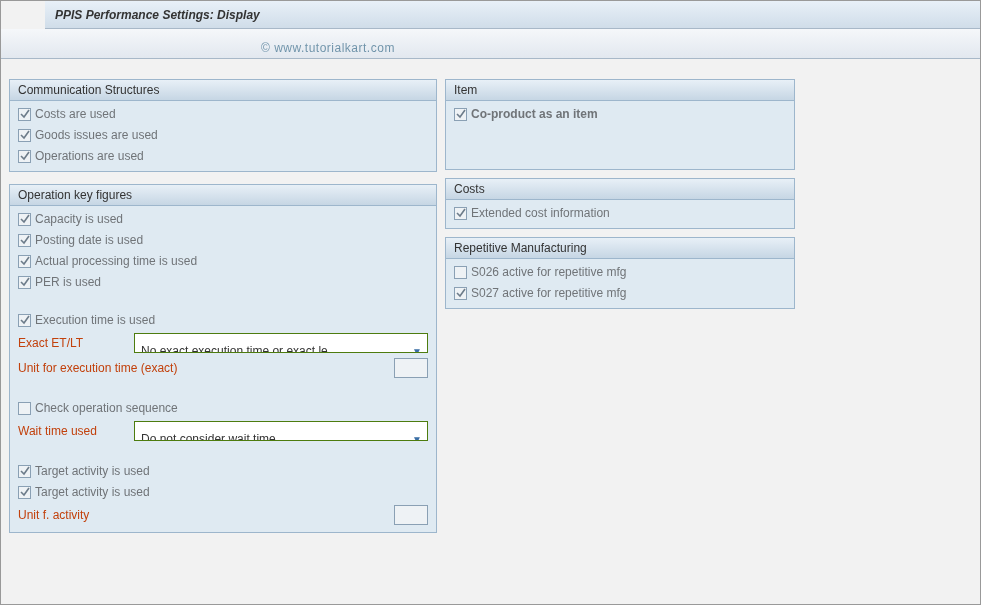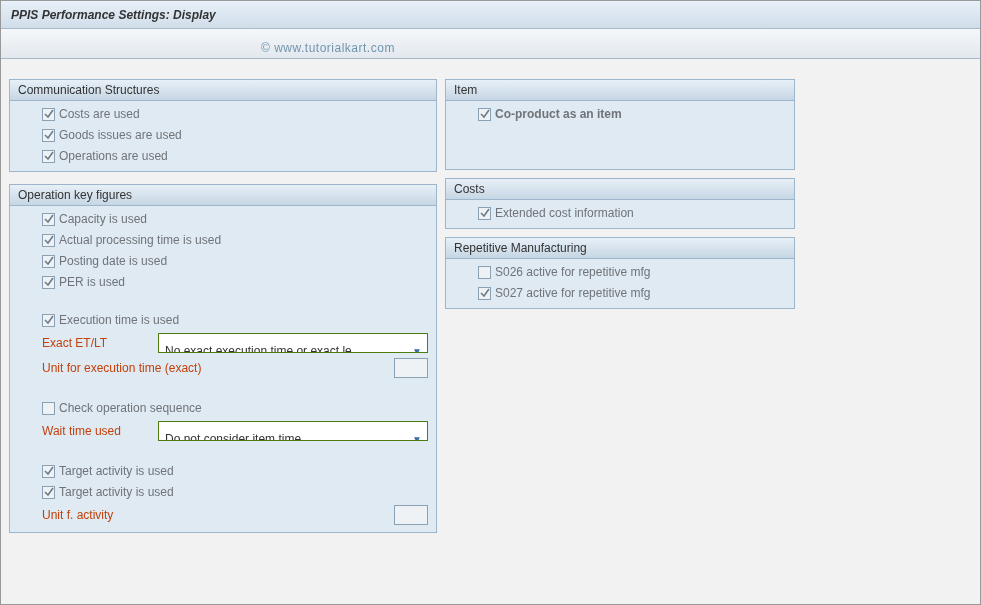--- a/index.html
+++ b/index.html
@@ -12,20 +12,21 @@
     }
     .titlebar {
       height: 28px;
       background: linear-gradient(to bottom, #e8f0f8 0%, #d0dde9 100%);
       border-bottom: 1px solid #a8b8c8;
       padding: 5px 10px;
       font-weight: bold;
       font-style: italic;
       font-size: 14px;
       color: #333;
+      margin-left: 44px;
     }
     .toolbar {
       height: 30px;
       background: linear-gradient(to bottom, #f5f7fa 0%, #e2e8ef 100%);
       border-bottom: 1px solid #a8b8c8;
       position: relative;
     }
     .watermark {
       position: absolute;
       top: 35px;
@@ -58,21 +59,20 @@
       color: #333;
       font-size: 12px;
     }
     .group-body {
       padding: 4px 8px 6px 8px;
       color: #707478;
       font-size: 12px;
       display: flex;
       flex-direction: column;
       gap: 3px;
-      margin-left: 24px;
     }
     .chk-row { display: flex; align-items: center; gap: 4px; height: 18px; }
     .chk {
       width: 13px; height: 13px;
       border: 1px solid #8aa0b4;
       background: #fff;
       display: inline-flex; align-items: center; justify-content: center;
       color: #6d7c8a;
       font-size: 11px;
       line-height: 1;
@@ -164,29 +164,29 @@
               </svg>
             </span>
             <span class="chk-label">Capacity is used</span>
           </div>
         <div class="chk-row">
             <span class="chk disabled">
               <svg viewBox="0 0 10 10">
                 <polyline points="1,5 4,8 9,1" fill="none" stroke="#6d7c8a" stroke-width="1.6"></polyline>
               </svg>
             </span>
+            <span class="chk-label">Posting date is used</span>
+          </div>
+        <div class="chk-row">
+            <span class="chk disabled">
+              <svg viewBox="0 0 10 10">
+                <polyline points="1,5 4,8 9,1" fill="none" stroke="#6d7c8a" stroke-width="1.6"></polyline>
+              </svg>
+            </span>
             <span class="chk-label">Actual processing time is used</span>
-          </div>
-        <div class="chk-row">
-            <span class="chk disabled">
-              <svg viewBox="0 0 10 10">
-                <polyline points="1,5 4,8 9,1" fill="none" stroke="#6d7c8a" stroke-width="1.6"></polyline>
-              </svg>
-            </span>
-            <span class="chk-label">Posting date is used</span>
           </div>
         <div class="chk-row">
             <span class="chk disabled">
               <svg viewBox="0 0 10 10">
                 <polyline points="1,5 4,8 9,1" fill="none" stroke="#6d7c8a" stroke-width="1.6"></polyline>
               </svg>
             </span>
             <span class="chk-label">PER is used</span>
           </div>
 
@@ -214,21 +214,21 @@
 
         <div class="spacer-sm"></div>
 
         <div class="chk-row">
             <span class="chk disabled"></span>
             <span class="chk-label">Check operation sequence</span>
           </div>
         <div class="field-row wait-row">
           <span class="field-label">Wait time used</span>
           <div class="combo">
-            <span class="combo-text">Do not consider item time</span>
+            <span class="combo-text">Do not consider wait time</span>
             <span class="combo-arrow">▼</span>
           </div>
         </div>
 
         <div class="spacer-sm"></div>
 
         <div class="chk-row">
             <span class="chk disabled">
               <svg viewBox="0 0 10 10">
                 <polyline points="1,5 4,8 9,1" fill="none" stroke="#6d7c8a" stroke-width="1.6"></polyline>

